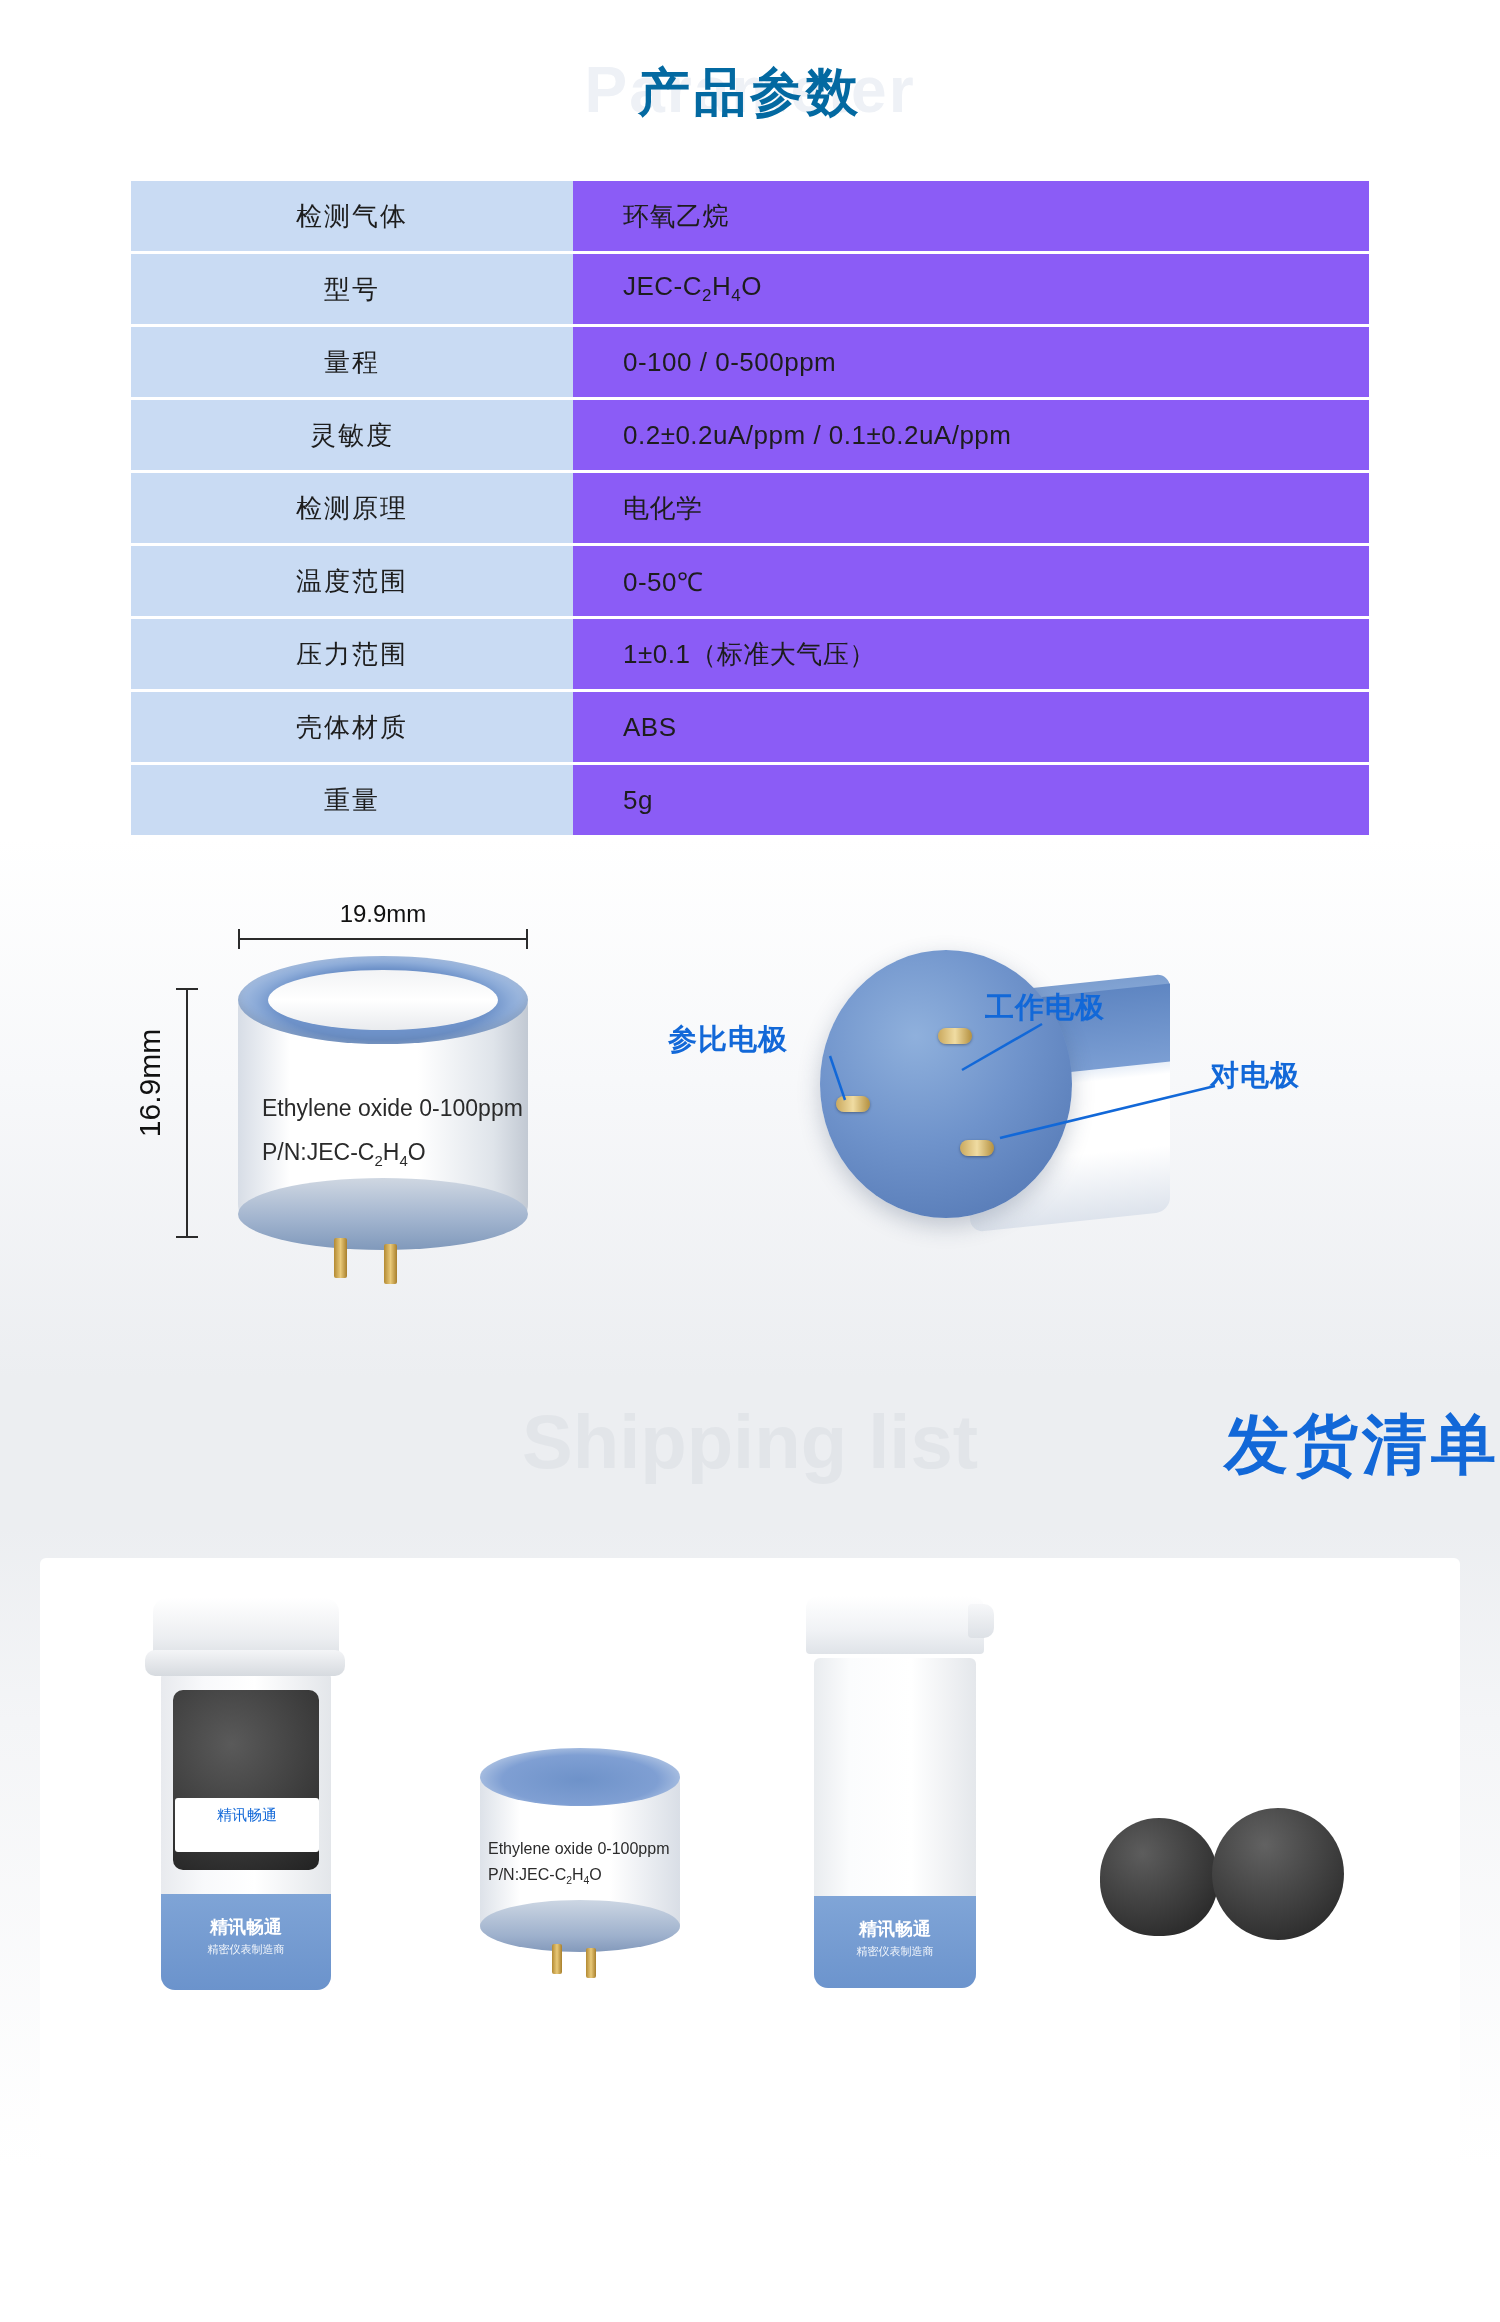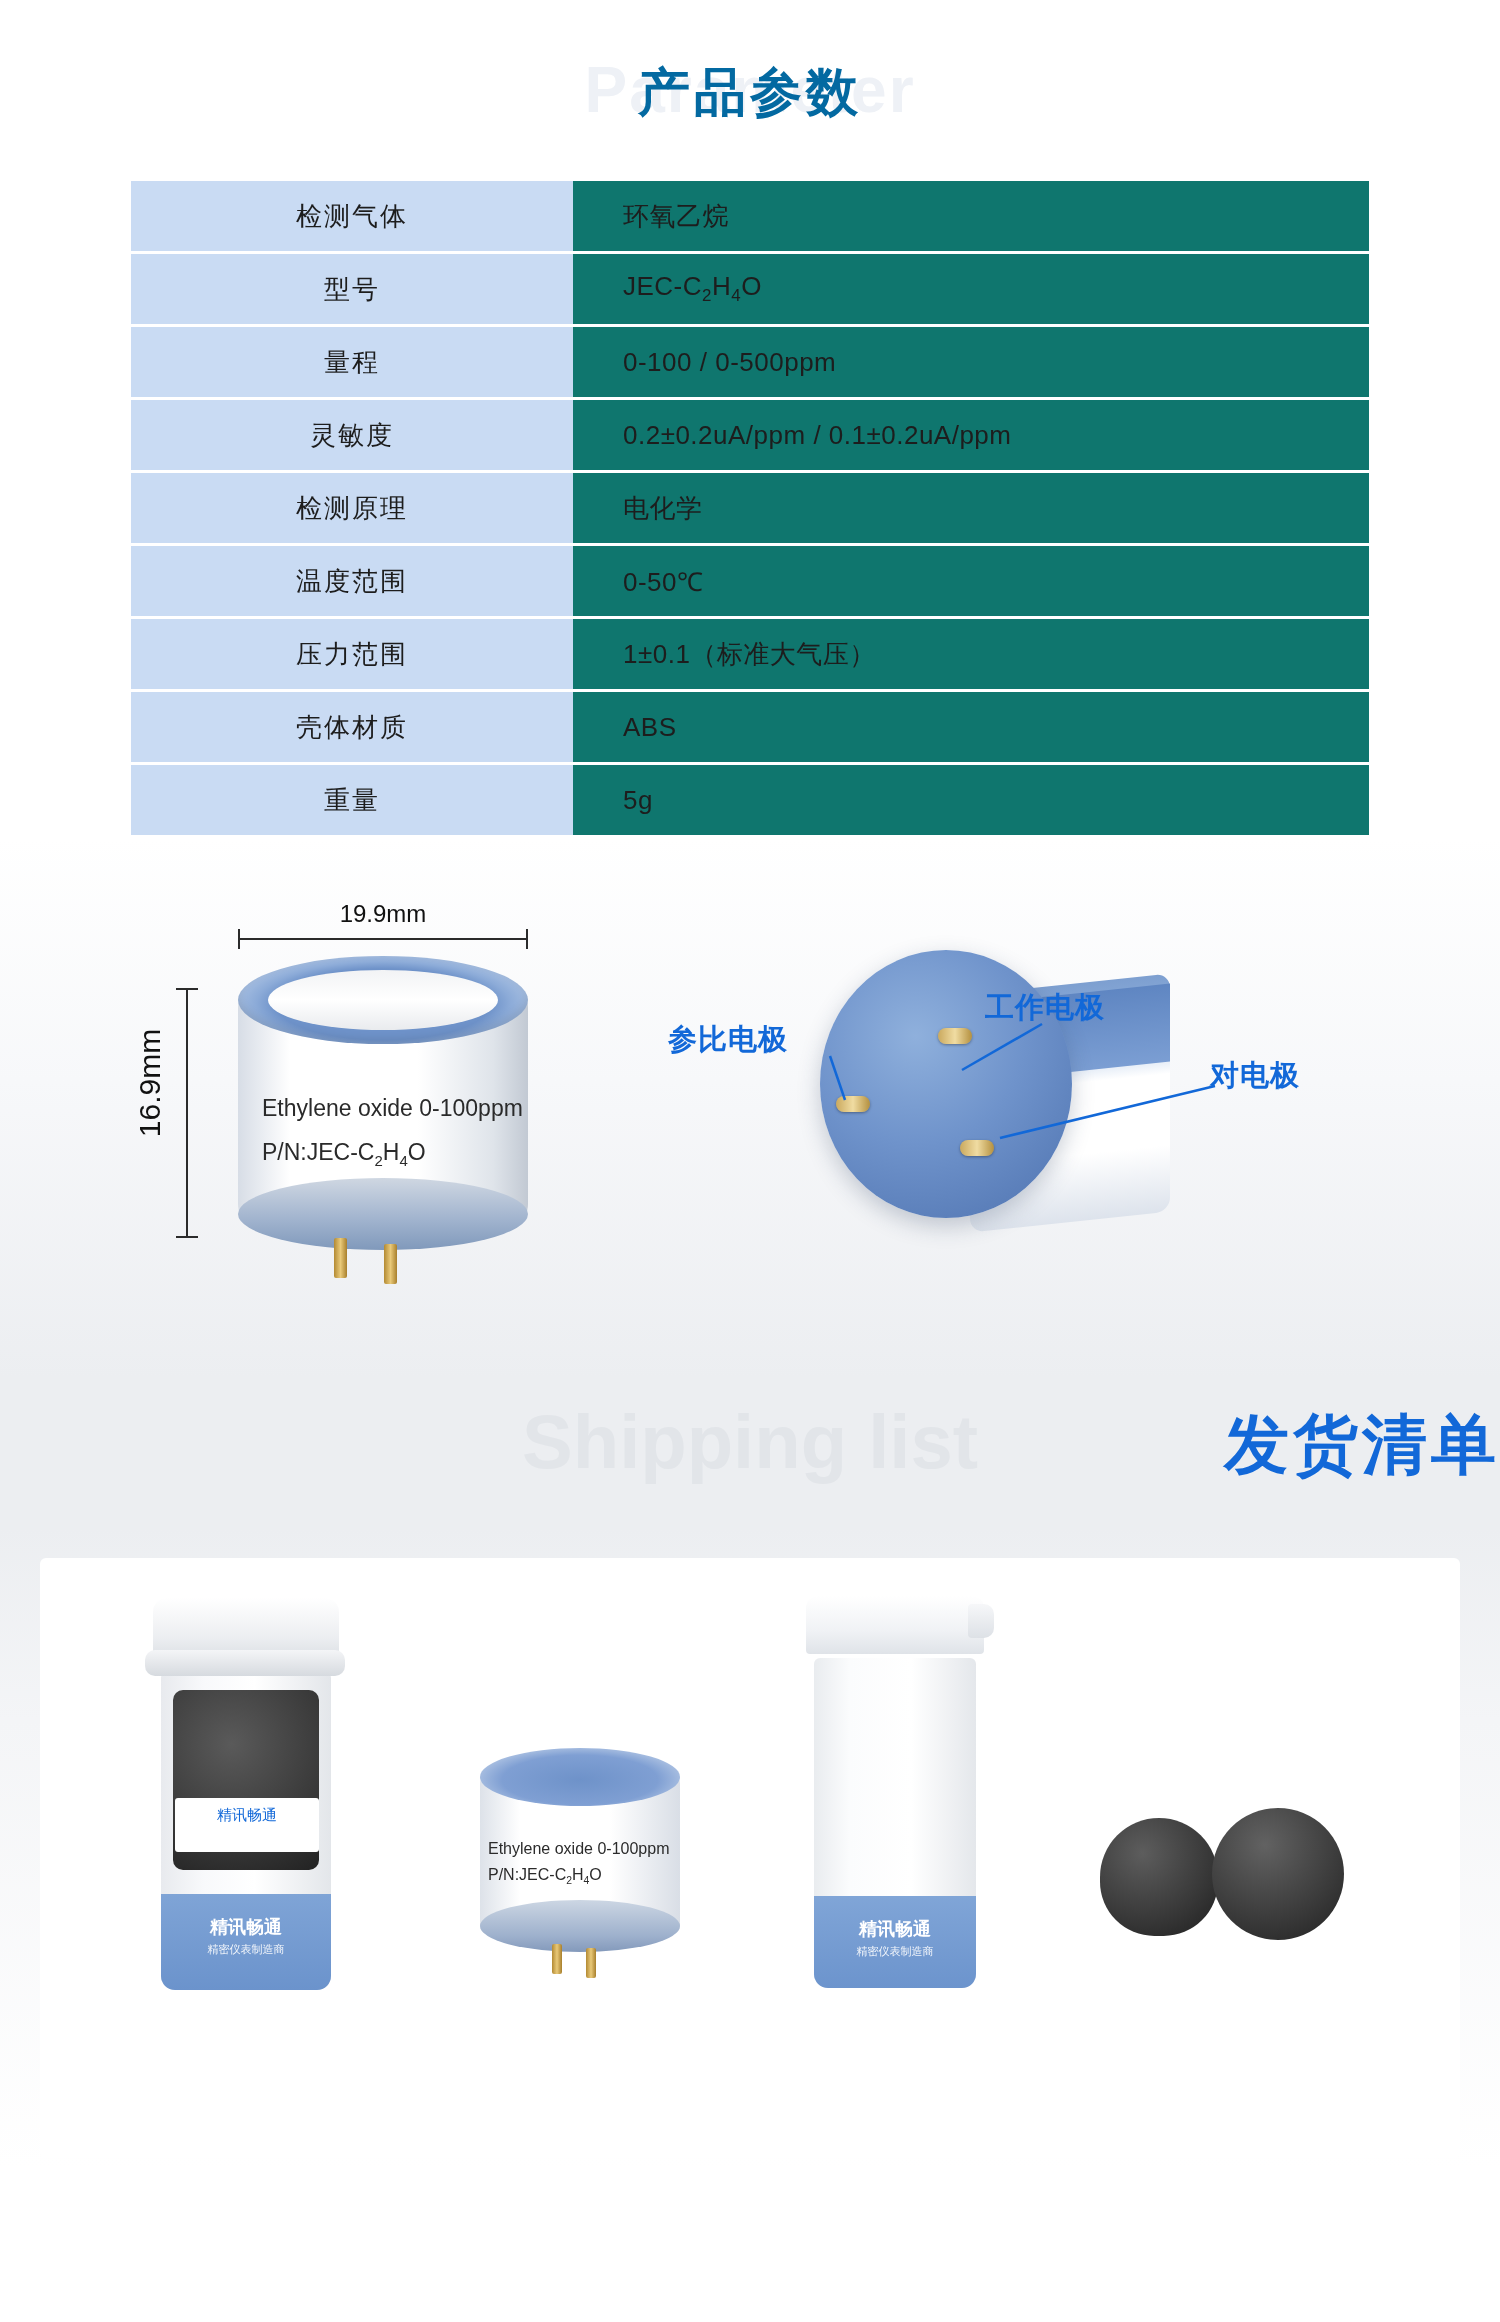--- a/index.html
+++ b/index.html
@@ -62,21 +62,21 @@
     color: #1d1d1d;
     vertical-align: middle;
   }
   td.p-label {
     width: 440px;
     background: #c9dbf3;
     text-align: center;
     letter-spacing: 2px;
   }
   td.p-value {
-    background: #0f766e;
+    background: #8b5cf6;
     text-align: left;
     padding-left: 50px;
     letter-spacing: 0.5px;
   }
   sub { font-size: 0.65em; }
 
   
   .section-photo {
     position: relative;
     width: 1500px;

